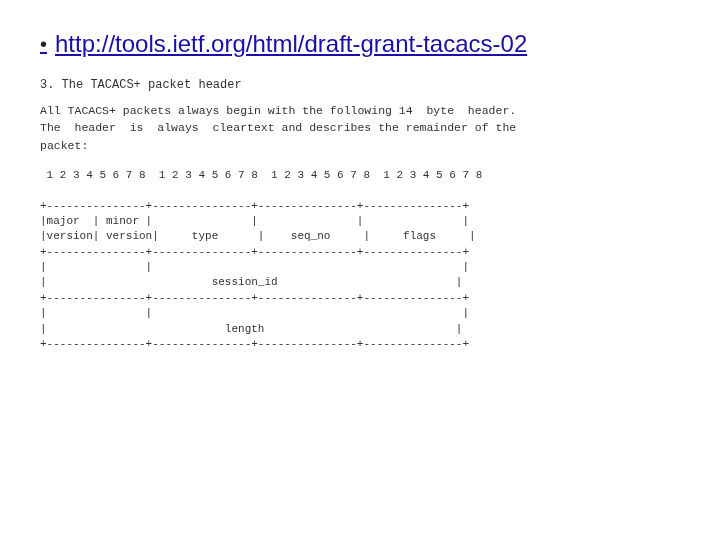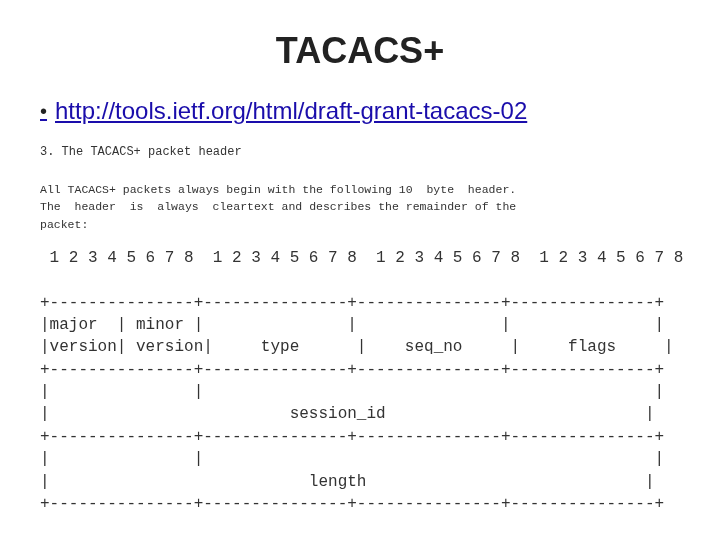--- a/index.html
+++ b/index.html
@@ -53,52 +53,51 @@
     .content-area {
       display: flex;
       flex-direction: column;
       gap: 6px;
     }
 
     .section-heading {
       font-family: 'Courier New', Courier, monospace;
       font-size: 12px;
       color: #333;
-      margin-bottom: 16px;
+      margin-bottom: 4px;
     }
 
     .description-text {
       font-family: 'Courier New', Courier, monospace;
       font-size: 11.5px;
       color: #333;
       line-height: 1.5;
       white-space: pre;
     }
 
     .packet-diagram {
       font-family: 'Courier New', Courier, monospace;
-      font-size: 16px;
+      font-size: 11px;
       color: #333;
       white-space: pre;
       line-height: 1.4;
       margin-top: 8px;
     }
   </style>
 </head>
 <body>
 
 <div class="slide">
 
-  <div class="title">TACACS+</div>
 
   <a class="bullet-link">http://tools.ietf.org/html/draft-grant-tacacs-02</a>
 
   <div class="content-area">
     <div class="section-heading">3.  The TACACS+ packet header</div>
-    <div class="description-text">All TACACS+ packets always begin with the following 10  byte  header.
+    <div class="description-text">All TACACS+ packets always begin with the following 14  byte  header.
 The  header  is  always  cleartext and describes the remainder of the
 packet:</div>
     <div class="packet-diagram"> 1 2 3 4 5 6 7 8  1 2 3 4 5 6 7 8  1 2 3 4 5 6 7 8  1 2 3 4 5 6 7 8
 
 +---------------+---------------+---------------+---------------+
 |major  | minor |               |               |               |
 |version| version|     type      |    seq_no     |     flags     |
 +---------------+---------------+---------------+---------------+
 |               |                                               |
 |                         session_id                           |

